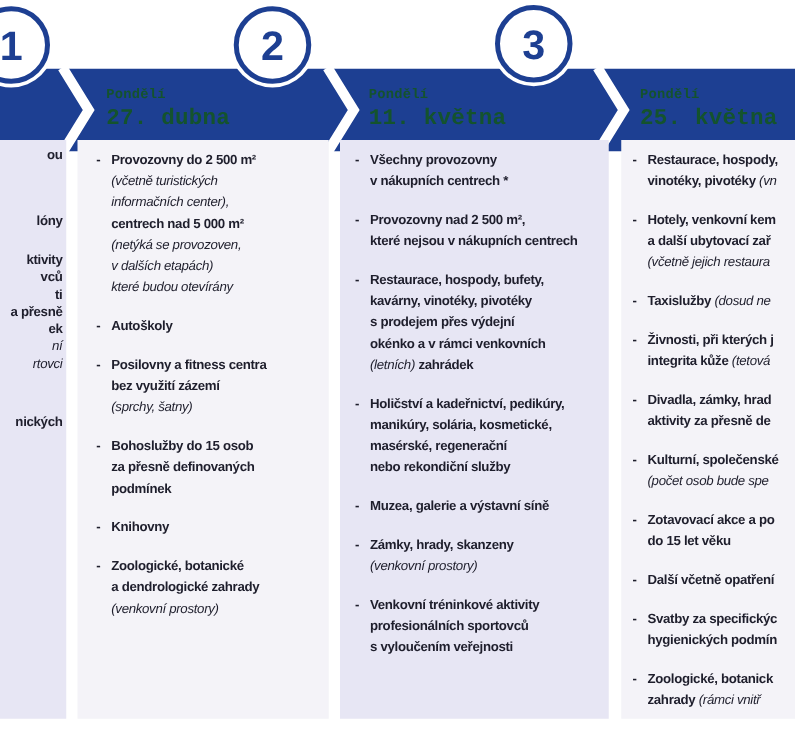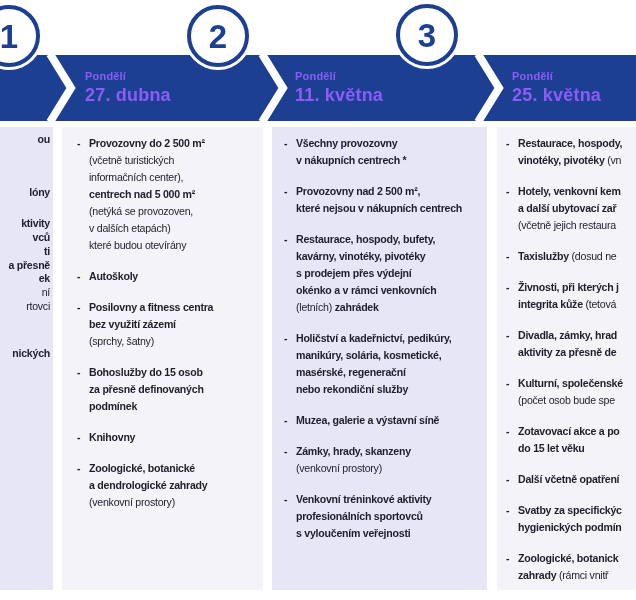--- a/index.html
+++ b/index.html
@@ -15,39 +15,39 @@
   .circle{
     position:absolute;width:54px;height:54px;border-radius:50%;
     border:4px solid var(--band);background:#fff;box-shadow:0 0 0 3px #fff;
     display:flex;align-items:center;justify-content:center;
     color:var(--band);font-weight:bold;font-size:33px;line-height:1;
   }
   .circle1{left:-22px;top:5px}
   .circle2{left:187px;top:5px}
   .circle3{left:396px;top:4px}
   
-  .head{position:absolute;color:#8b5cf6;}
+  .head{position:absolute;color:#14532d;font-family:Liberation Mono, monospace;}
   .head .dow{font-size:11px;font-weight:bold;margin-bottom:3px;letter-spacing:.2px;}
   .head .date{font-size:18px;font-weight:bold;letter-spacing:.2px;}
   .head2{left:85px;top:70px}
   .head3{left:295px;top:70px}
   .head4{left:512px;top:70px}
   
   .col{
-    position:absolute;top:127px;height:463px;box-sizing:border-box;overflow:hidden;
+    position:absolute;top:112px;height:463px;box-sizing:border-box;overflow:hidden;
     color:var(--text);font-size:10.6px;font-weight:bold;letter-spacing:-0.25px;
   }
   .col1{left:0;width:53px;background:var(--panel_a);padding-top:6px;}
   .col2{left:62px;width:201px;background:var(--panel_b);padding:8px 2px 0 15px;}
   .col3{left:272px;width:215px;background:var(--panel_a);padding:8px 2px 0 12px;}
   .col4{left:497px;width:139px;background:var(--panel_b);padding:8px 0 0 9px;}
   .item{margin-bottom:14px;}
   .line{position:relative;padding-left:12px;line-height:17px;white-space:nowrap;}
   .dash{position:absolute;left:0;top:0;}
-  .seg-i{font-weight:normal;}
+  .seg-i{font-style:italic;font-weight:normal;}
   
   .col1 .line{padding:0 3px 0 0;text-align:right;line-height:13.7px;}
   .col1 .item{margin:0;}
   .col1 .item:nth-child(2){margin-top:39px;}
   .col1 .item:nth-child(3){margin-top:18px;}
   .col1 .item:nth-child(4){margin-top:34px;}
 </style>
 </head>
 <body>
 

